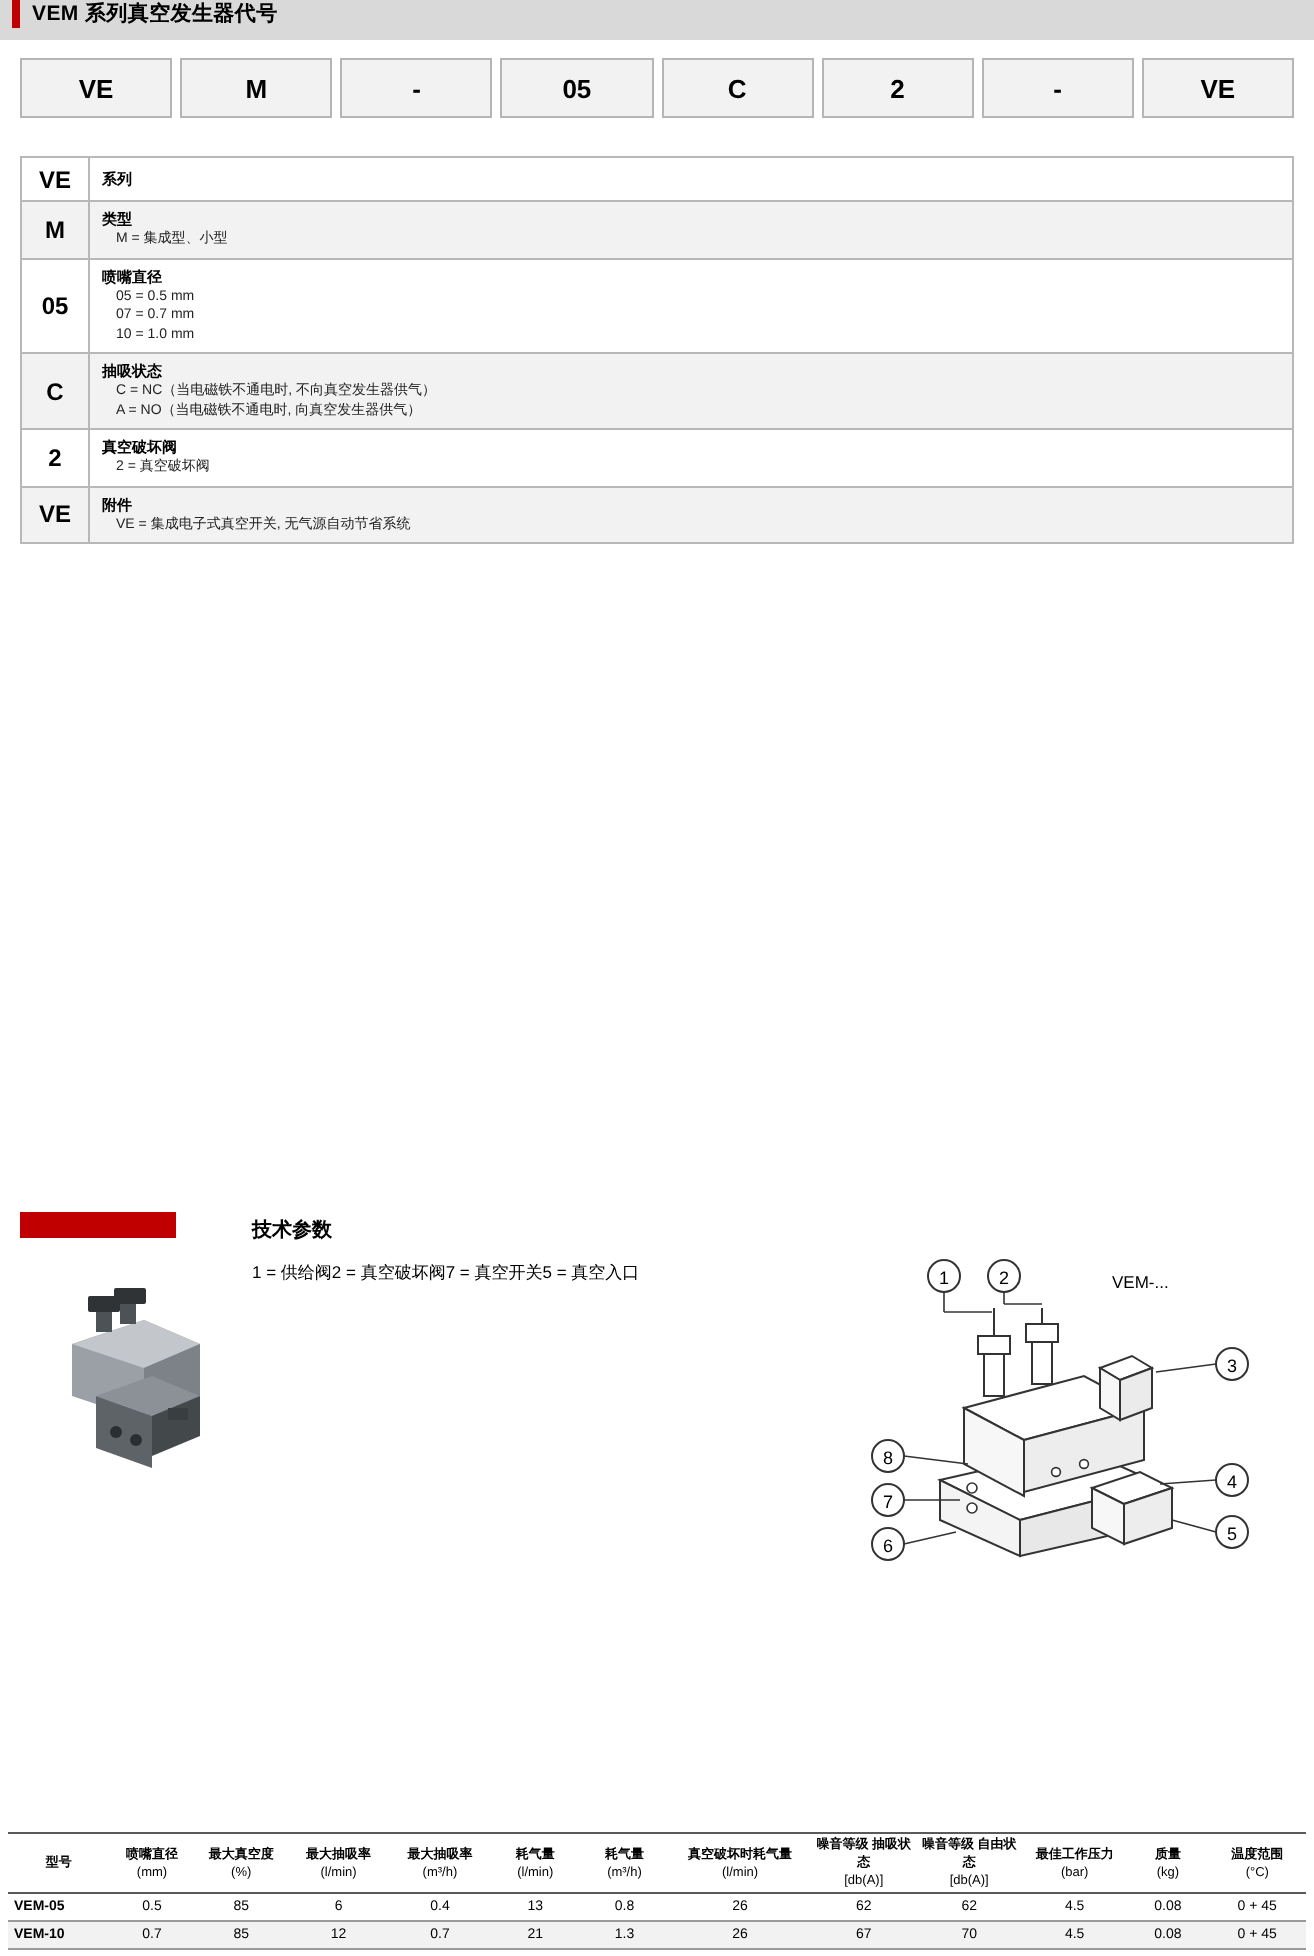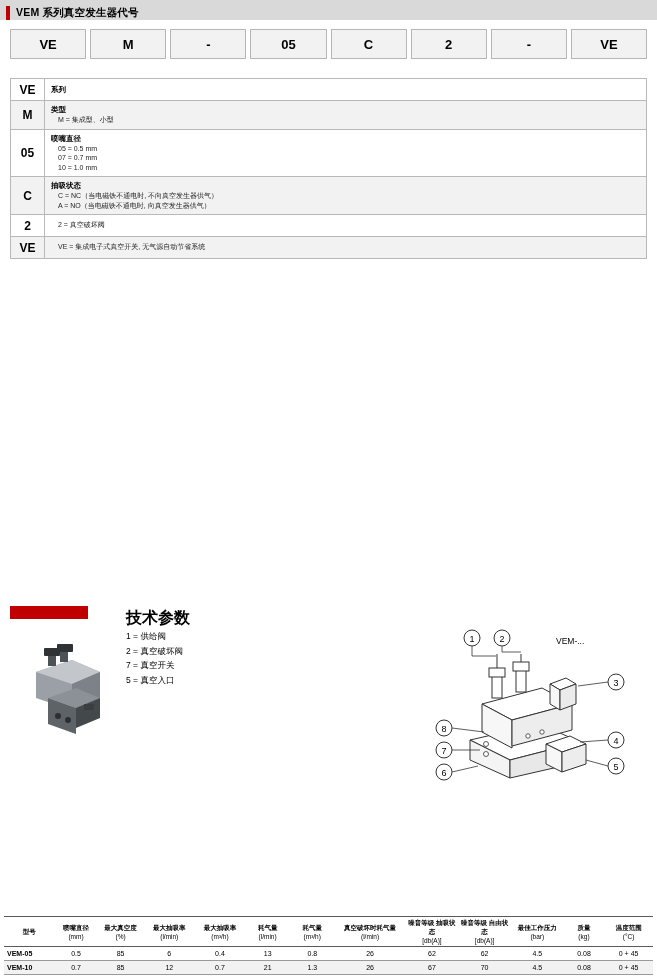--- a/index.html
+++ b/index.html
@@ -10,21 +10,21 @@
     font-family: "Liberation Sans", sans-serif;
     color: #000;
     overflow: hidden;
   }
   .page { position: relative; width: 657px; height: 978px; }
 
   
   .title-bar {
     position: absolute; left: 0; top: 0; width: 657px; height: 20px;
     background: #d9d9d9;
-    display: flex; align-items: flex-end;
+    display: flex; align-items: flex-start;
   }
   .title-bar .accent {
     width: 4px; height: 14px; background: #c00000; margin-left: 6px; margin-right: 6px;
   }
   .title-bar .title-text {
     font-size: 10.5px; font-weight: bold; letter-spacing: 0.2px;
   }
 
   
   .code-row {
@@ -55,45 +55,45 @@
   .legend-key {
     width: 34px; flex: 0 0 34px;
     border-right: 1px solid #b8b8b8;
     display: flex; align-items: center; justify-content: center;
     font-size: 12px; font-weight: bold;
     padding: 3px 0;
   }
   .legend-body {
     flex: 1 1 auto;
     padding: 3px 6px 4px 6px;
-    display: flex; flex-direction: column; justify-content: center;
+    display: flex; flex-direction: column; justify-content: flex-end;
   }
   .legend-head {
     font-size: 7.5px; font-weight: bold; line-height: 11px;
   }
   .legend-line {
     font-size: 7px; line-height: 9.5px; color: #222;
     padding-left: 7px;
   }
   .legend-body.single { justify-content: center; }
 
   
   .tech-title {
     position: absolute; left: 126px; top: 608px;
-    font-size: 16px; font-weight: bold;
+    font-size: 10px; font-weight: bold;
   }
   .red-bar {
     position: absolute; left: 10px; top: 606px; width: 78px; height: 13px;
     background: #c00000;
   }
   .legend-items {
     position: absolute; left: 126px; top: 629px; width: 250px;
     display: flex;
   }
-  .legend-col { display: flex; flex-direction: column; }
+  .legend-col { display: flex; flex-direction: row; }
   .legend-col.left { width: 90px; }
   .legend-item {
     font-size: 8.5px; line-height: 14.5px; white-space: nowrap;
   }
 
   
   .photo {
     position: absolute; left: 14px; top: 632px; width: 100px; height: 110px;
   }
 
@@ -185,27 +185,29 @@
       <div class="legend-body">
         <div class="legend-head">抽吸状态</div>
         <div class="legend-line">C = NC（当电磁铁不通电时, 不向真空发生器供气）</div>
         <div class="legend-line">A = NO（当电磁铁不通电时, 向真空发生器供气）</div>
       </div>
     </div>
 
     <div class="legend-row plain">
       <div class="legend-key">2</div>
       <div class="legend-body">
+        <div class="legend-head">真空破坏阀</div>
         <div class="legend-line">2 = 真空破坏阀</div>
       </div>
     </div>
 
     <div class="legend-row alt">
       <div class="legend-key">VE</div>
       <div class="legend-body">
+        <div class="legend-head">附件</div>
         <div class="legend-line">VE = 集成电子式真空开关, 无气源自动节省系统</div>
       </div>
     </div>
 
   </div>
 
   <div class="red-bar"></div>
 
   <div class="tech-title">技术参数</div>
 

